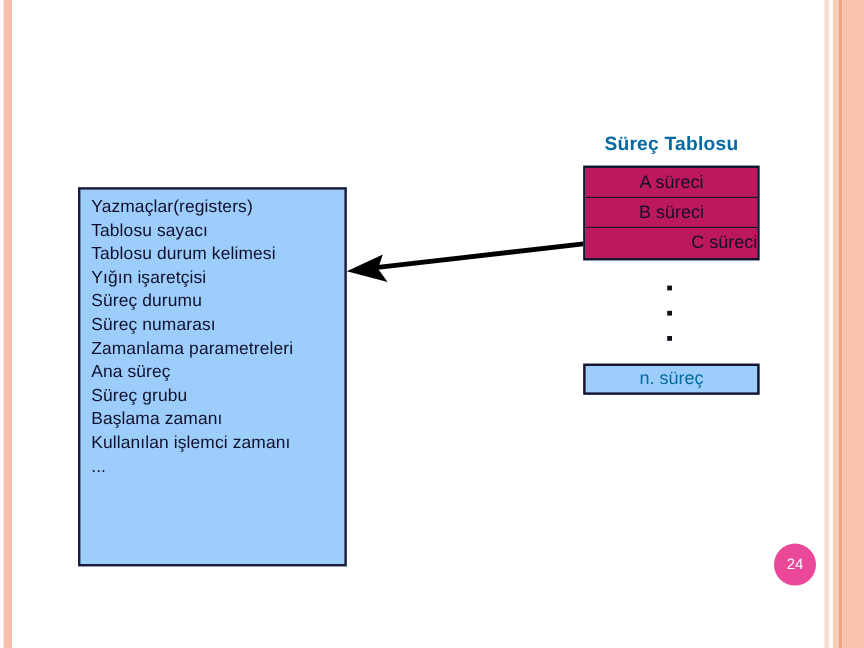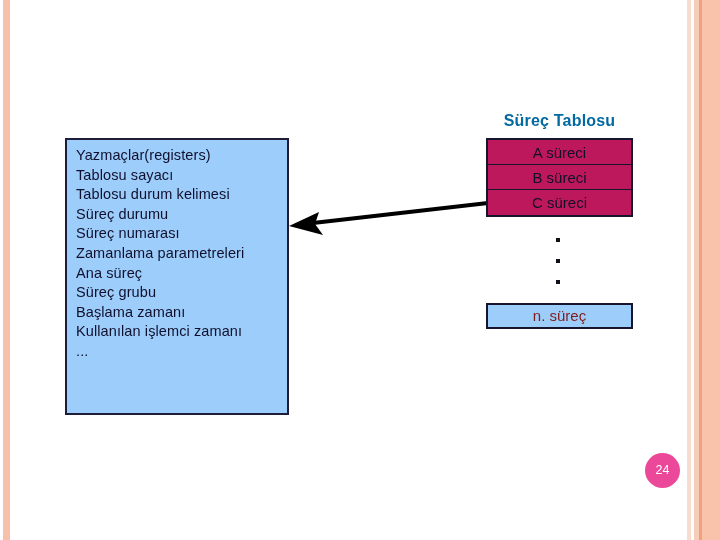--- a/index.html
+++ b/index.html
@@ -31,23 +31,23 @@
 
   .stripe-r1 { left: 687px; width: 4px;  background: #f9dcd0; }
   .stripe-r2 { left: 694px; width: 5px;  background: #f6cdb9; }
   .stripe-r3 { left: 699px; width: 3px;  background: #f0a27c; }
   .stripe-r4 { left: 702px; width: 18px; background: #f9c2ab; }
 
   
   #pcb-box {
     position: absolute;
     left: 65px;
-    top: 138px;
+    top: 156px;
     width: 224px;
-    height: 277px;
+    height: 316px;
     background: #9dcdfa;
     border: 2px solid #1d1d3a;
     box-sizing: border-box;
   }
   #pcb-list {
     margin: 0;
     padding: 6px 0 0 9px;
     list-style: none;
   }
   #pcb-list li {
@@ -91,21 +91,21 @@
   .proc-row {
     height: 25px;
     line-height: 25px;
     text-align: center;
     font-size: 15px;
     color: #101028;
     background: #be185d;
     border-bottom: 1.5px solid #15152e;
     box-sizing: border-box;
   }
-  .proc-row:last-child { border-bottom: none; }
+  .proc-row:last-child { border-bottom: none; text-align: right; }
 
   #ellipsis-dots {
     position: absolute;
     left: 556px;
     top: 238px;
     width: 8px;
   }
   .dot {
     width: 4px;
     height: 4px;
@@ -118,21 +118,21 @@
     left: 486px;
     top: 303px;
     width: 147px;
     height: 26px;
     background: #9dcdfa;
     border: 2px solid #15152e;
     box-sizing: border-box;
     text-align: center;
     line-height: 22px;
     font-size: 15px;
-    color: #7f1d1d;
+    color: #0369a1;
   }
 
   
   #page-badge {
     position: absolute;
     left: 645px;
     top: 453px;
     width: 35px;
     height: 35px;
     border-radius: 50%;
@@ -153,20 +153,21 @@
   <div class="stripe stripe-r1"></div>
   <div class="stripe stripe-r2"></div>
   <div class="stripe stripe-r3"></div>
   <div class="stripe stripe-r4"></div>
 
   <div id="pcb-box">
     <ul id="pcb-list">
       <li>Yazmaçlar(registers)</li>
       <li>Tablosu sayacı</li>
       <li>Tablosu durum kelimesi</li>
+      <li>Yığın işaretçisi</li>
       <li>Süreç durumu</li>
       <li>Süreç numarası</li>
       <li>Zamanlama parametreleri</li>
       <li>Ana süreç</li>
       <li>Süreç grubu</li>
       <li>Başlama zamanı</li>
       <li>Kullanılan işlemci zamanı</li>
       <li>...</li>
     </ul>
   </div>

